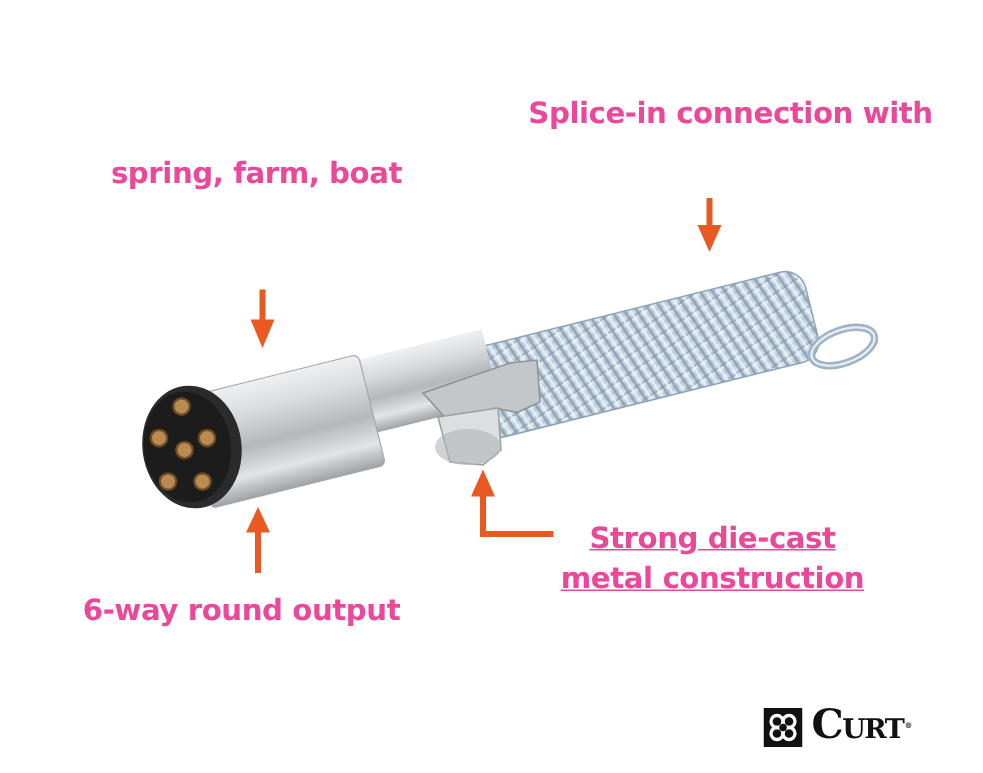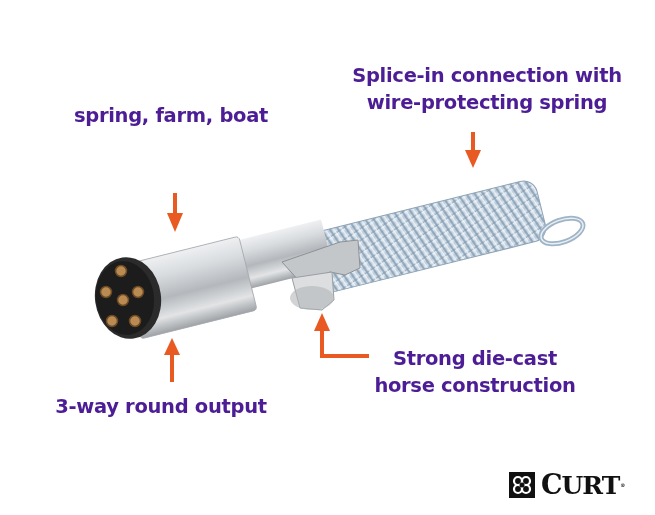--- a/index.html
+++ b/index.html
@@ -1,48 +1,47 @@
 <!DOCTYPE html>
 <html><head>
 <meta charset="utf-8">
 <style>
   html, body { margin: 0; padding: 0; }
   body { width: 655px; height: 515px; background: #ffffff; position: relative; overflow: hidden;
          font-family: "DejaVu Sans", sans-serif; }
-  .label { position: absolute; color: #4c1d95; font-weight: bold; text-align: center;
+  .label { position: absolute; color: #ec4899; font-weight: bold; text-align: center;
            font-size: 19.5px; line-height: 27px; letter-spacing: -0.3px; white-space: nowrap; }
   .label span { display: block; }
   #lbl-splice { left: 322px; top: 62px; width: 330px; }
   #lbl-common { left: 40px; top: 102px; width: 262px; }
-  #lbl-diecast { left: 360px; top: 345px; width: 230px; }
+  #lbl-diecast { left: 360px; top: 345px; width: 230px; text-decoration: underline; }
   #lbl-output { left: 30px; top: 393px; width: 262px; }
   svg.art { position: absolute; left: 0; top: 0; }
   .logo { position: absolute; left: 509px; top: 470px; height: 30px; display: flex; align-items: center; }
   .logo-mark { width: 26px; height: 26px; }
   .logo-text { font-family: "DejaVu Serif", serif; font-weight: bold; font-size: 27px; color: #111;
                margin-left: 6px; letter-spacing: -1px; line-height: 28px; }
-  .logo-text .small { font-size: 25px; }
+  .logo-text .small { font-size: 18px; }
   .logo-reg { font-size: 5px; vertical-align: top; margin-left: 1px; }
 </style>
 </head>
 <body>
 
 <div class="label" id="lbl-splice">
   <span>Splice-in connection with</span>
-  <span>wire-protecting spring</span>
 </div>
 <div class="label" id="lbl-common">
   <span>spring, farm, boat</span>
 </div>
 <div class="label" id="lbl-diecast">
   <span>Strong die-cast</span>
-  <span>horse construction</span>
+  <span>metal construction</span>
 </div>
 <div class="label" id="lbl-output">
-  <span>3-way round output</span>
+  <span>6-way round output</span>
 </div>
 
 <svg class="art" width="655" height="515" viewBox="0 0 655 515">
   <defs>
     <linearGradient id="metalG" x1="0" y1="0" x2="0" y2="1">
       <stop offset="0" stop-color="#eef0f2"></stop>
       <stop offset="0.25" stop-color="#d9dcdf"></stop>
       <stop offset="0.55" stop-color="#b4b8bc"></stop>
       <stop offset="0.8" stop-color="#e2e4e6"></stop>
       <stop offset="1" stop-color="#9ea2a6"></stop>

